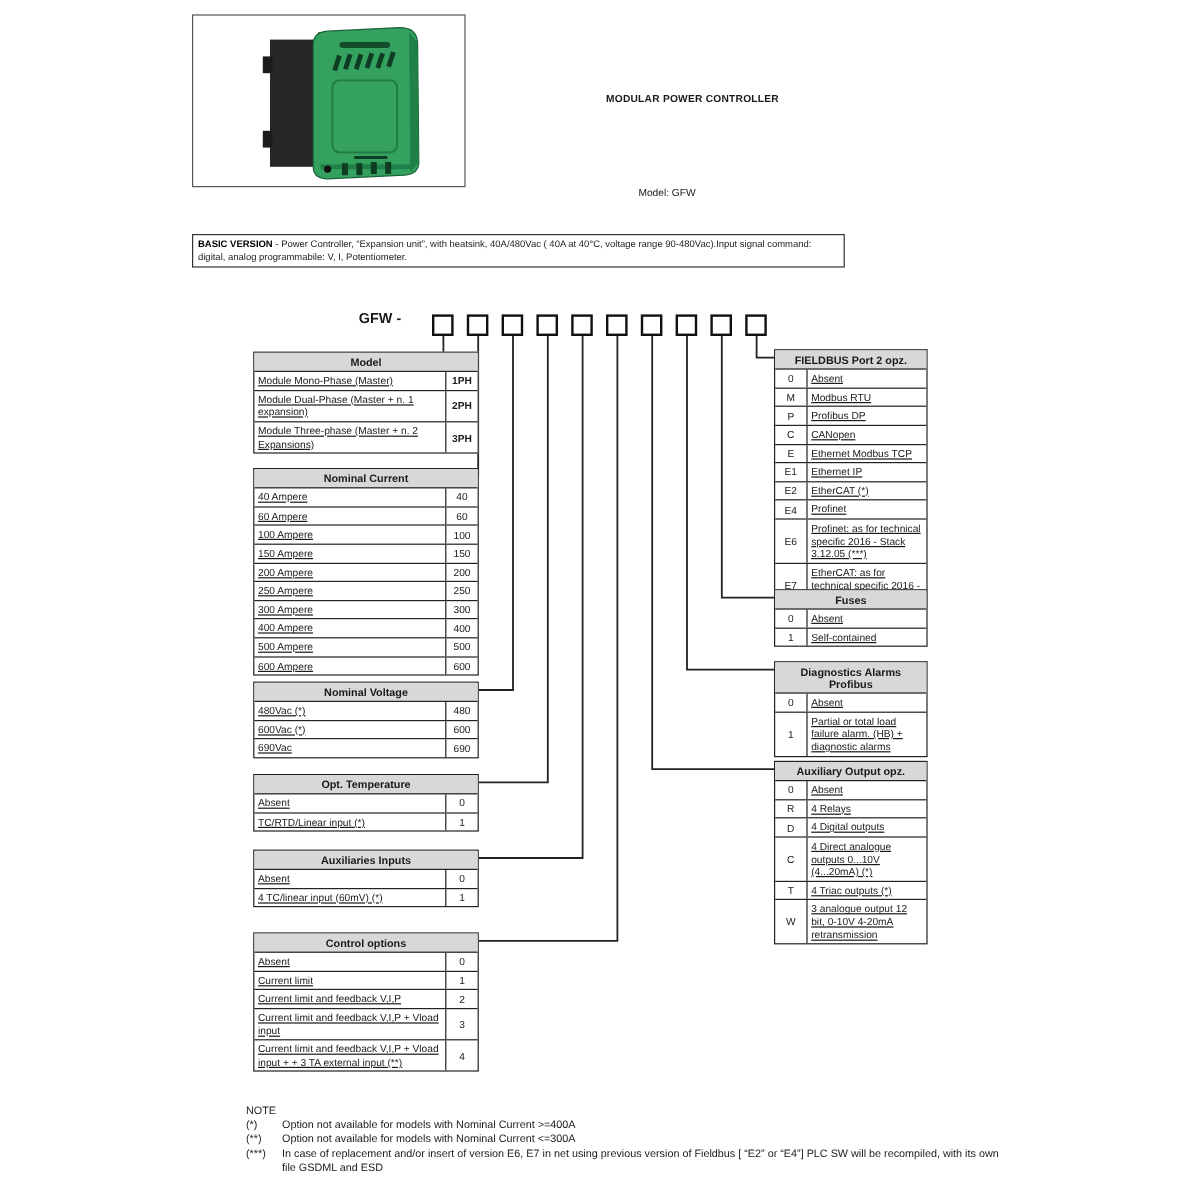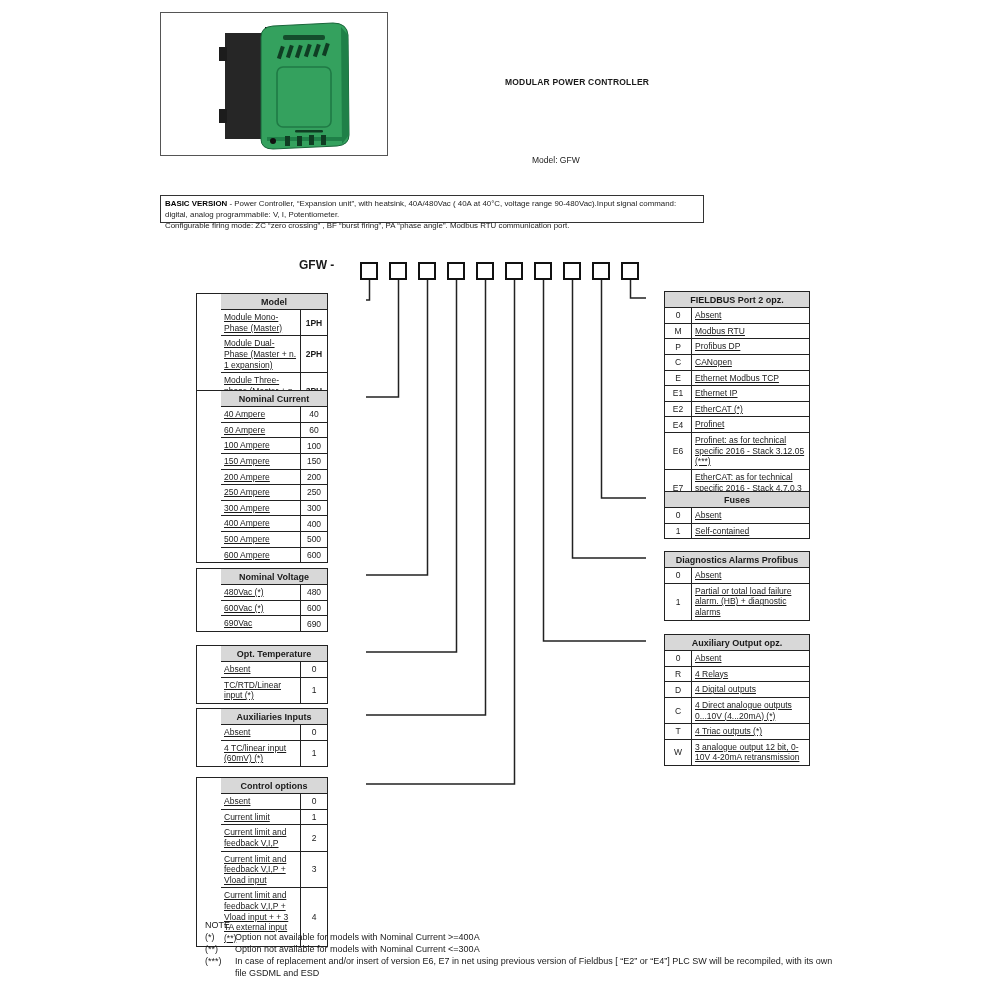--- a/index.html
+++ b/index.html
@@ -22,22 +22,22 @@
   
   .gfw-label{position:absolute;left:299px;top:258px;font-size:12px;font-weight:bold;}
   #code-boxes{position:absolute;left:360px;top:262px;white-space:nowrap;}
   .code-box{display:inline-block;width:14px;height:14px;border:2px solid #111;margin-right:11px;background:#fff;}
 
   
   #connectors{position:absolute;left:0;top:0;width:1000px;height:1000px;pointer-events:none;}
 
   
   .tbl{position:absolute;border:1px solid #222;background:#fff;box-sizing:border-box;font-size:8.5px;}
-  .tbl-left{left:196px;width:132px;padding-left:24px;}
-  .tbl-right{left:664px;width:146px;}
+  .tbl-left{left:211px;width:188px;}
+  .tbl-right{left:645px;width:128px;}
   .tbl-header{background:#d8d8d8;border-bottom:1px solid #222;font-weight:bold;text-align:center;
               padding:2.5px 2px;font-size:9px;}
   .trow{display:flex;align-items:stretch;}
   .trow:not(:last-child){border-bottom:1px solid #222;}
   .tlabel{flex:1;padding:2px 3px;line-height:1.25;text-decoration:underline;}
   .tcode{width:26px;flex:none;display:flex;align-items:center;justify-content:center;padding:1px 0;}
   .code-right .tcode{border-left:1px solid #222;}
   .code-left  .tcode{border-right:1px solid #222;}
   .bold-codes .tcode{font-weight:bold;}
 
@@ -88,21 +88,20 @@
       </g>
       <circle cx="112" cy="128" r="3" fill="#111"></circle>
     </svg>
   </div>
 
   <div class="product-title">MODULAR POWER CONTROLLER</div>
   <div class="model-label">Model: GFW</div>
 
   <div class="banner" id="banner-basic">
     <div><b>BASIC VERSION</b><span> - Power Controller, “Expansion unit”, with heatsink, 40A/480Vac ( 40A at 40°C, voltage range  90-480Vac).Input signal command: digital, analog programmabile: V, I, Potentiometer.</span></div>
-    <div>Configurable firing mode:  ZC “zero crossing” , BF “burst firing”, PA “phase angle”. Modbus RTU communication port.</div>
   </div>
 
   <div class="gfw-label">GFW -</div>
   <div id="code-boxes"><span class="code-box"></span><span class="code-box"></span><span class="code-box"></span><span class="code-box"></span><span class="code-box"></span><span class="code-box"></span><span class="code-box"></span><span class="code-box"></span><span class="code-box"></span><span class="code-box"></span></div>
 
   <svg id="connectors">
     <g fill="none" stroke="#222" stroke-width="1.5">
       <path d="M369.5,280 V300 H366"></path>
       <path d="M398.5,280 V397 H366"></path>
       <path d="M427.5,280 V575 H366"></path>

